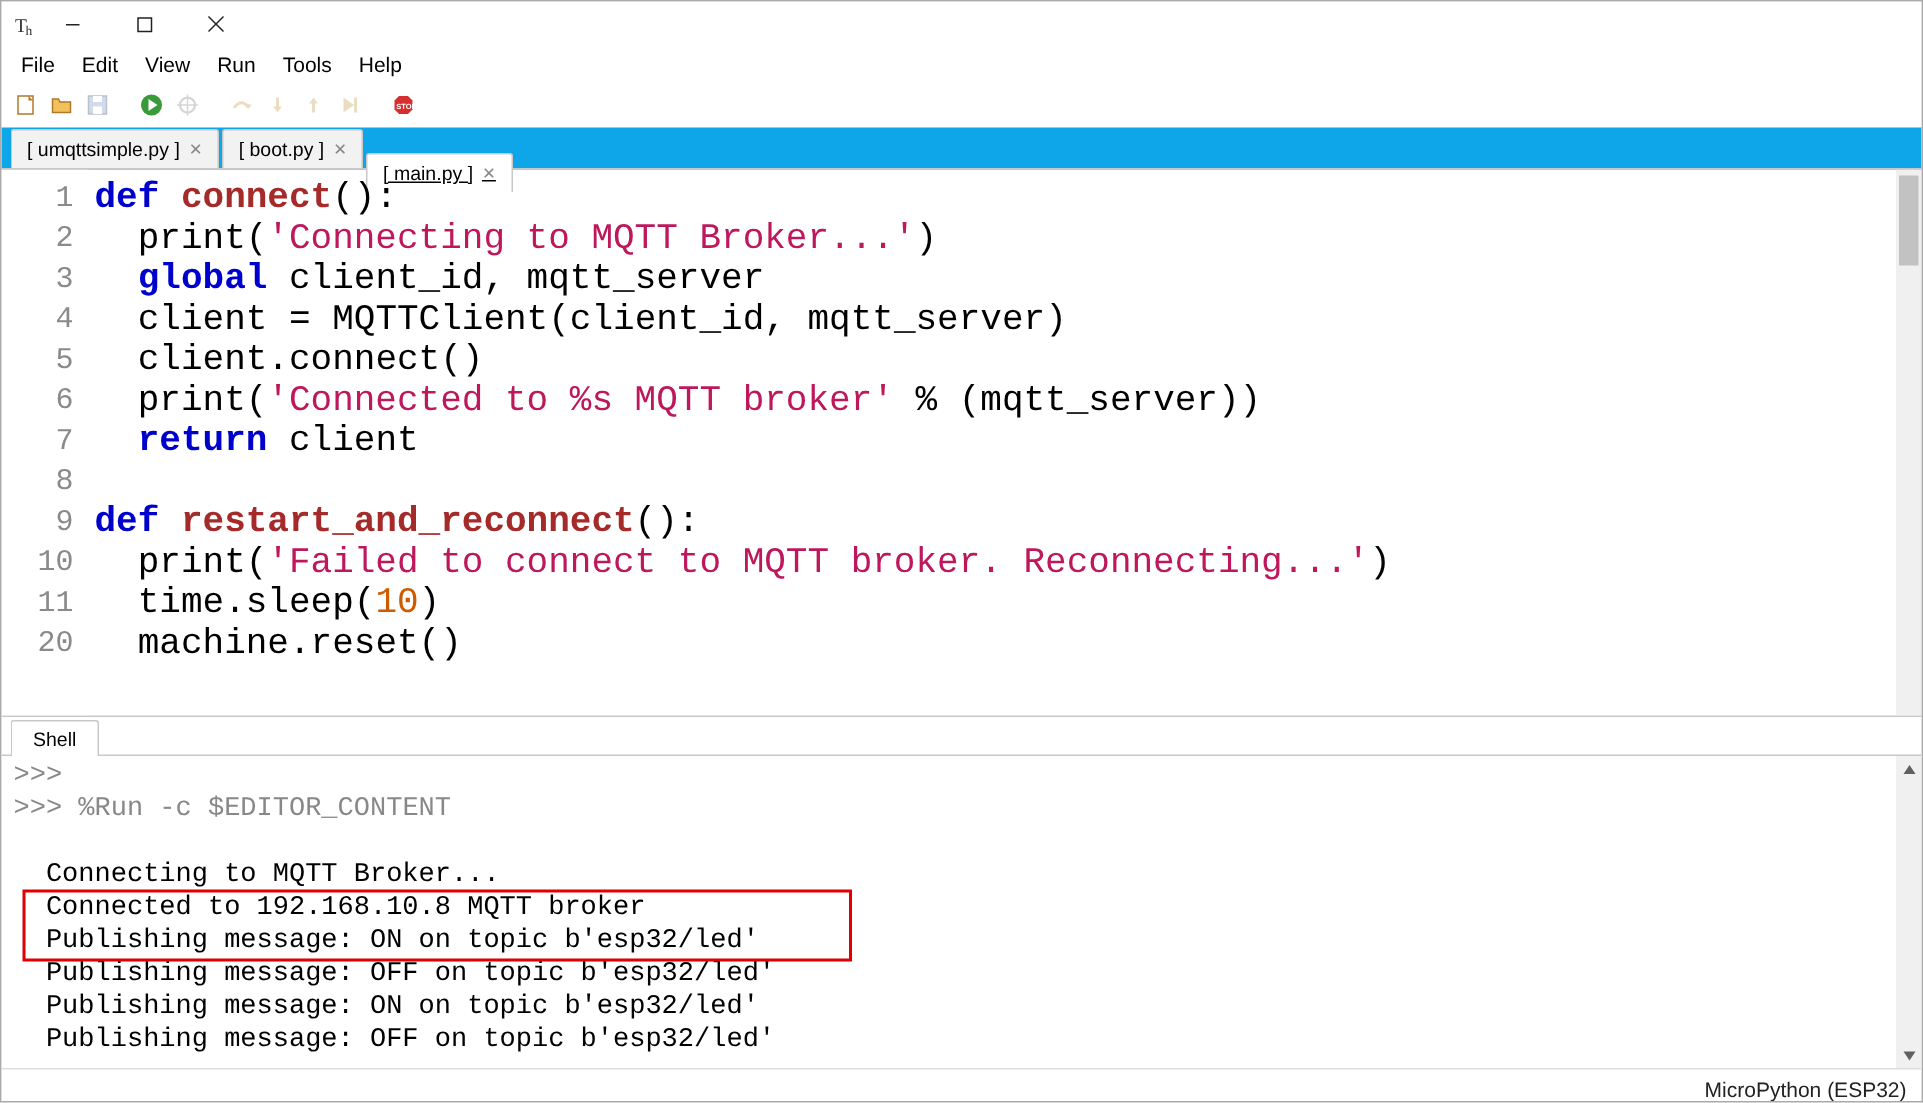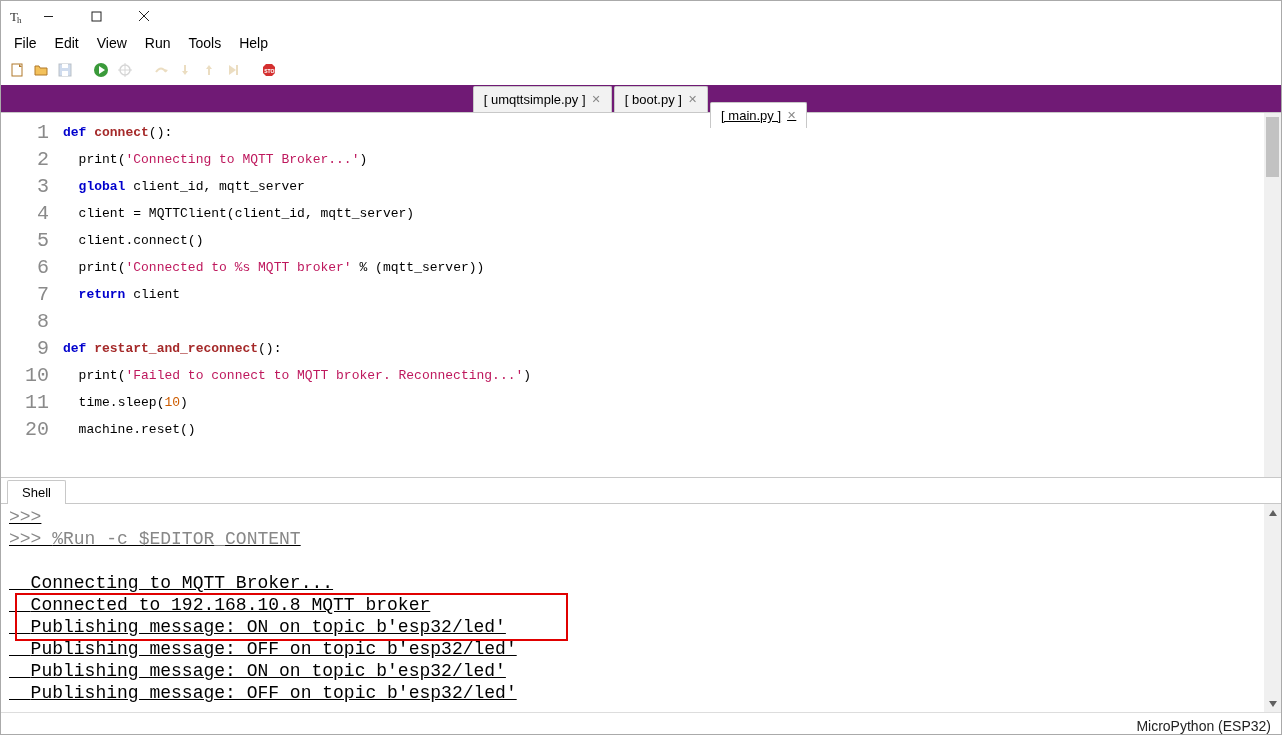--- a/index.html
+++ b/index.html
@@ -7,37 +7,37 @@
 .titlebar { height: 30px; display: flex; align-items: center; padding: 0 8px; background: #fff; }
 .titlebar .icon { width: 18px; height: 18px; margin-right: 6px; display: flex; align-items: center; justify-content: center; }
 .titlebar .title { font-size: 14px; color: #222; flex: 1; }
 .titlebar .winbtns { display: flex; gap: 18px; margin-right: 4px; }
 .titlebar .winbtn { width: 30px; height: 20px; display: flex; align-items: center; justify-content: center; font-family: "Segoe MDL2 Assets", sans-serif; font-size: 11px; color: #222; cursor: default; }
 .menubar { height: 24px; display: flex; align-items: center; padding: 0 4px; background: #fff; }
 .menubar .menuitem { padding: 2px 9px; font-size: 14px; cursor: default; text-align: right; }
 .toolbar { height: 30px; display: flex; align-items: center; padding: 0 6px; gap: 4px; background: #fff; }
 .toolbtn { width: 20px; height: 20px; display: flex; align-items: center; justify-content: center; cursor: default; }
 .toolbtn.sep { width: 8px; }
-.tabbar { height: 28px; display: flex; align-items: flex-end; padding: 0 6px; background: #701a75; border-bottom: 1px solid #c8c8c8; justify-content: center; }
+.tabbar { height: 28px; display: flex; align-items: flex-end; padding: 0 6px; background: #0ea5e9; border-bottom: 1px solid #c8c8c8; }
 .tab { padding: 5px 10px; font-size: 13px; border: 1px solid #c8c8c8; border-bottom: none; margin-right: 2px; background: #f2f2f2; cursor: default; display: flex; align-items: center; gap: 6px; border-radius: 2px 2px 0 0; }
 .tab.active { background: #fff; position: relative; top: 16px; text-decoration: underline; }
 .tab .close { font-size: 11px; color: #888; }
 .editor-wrap { flex: 1; display: flex; overflow: hidden; border-bottom: 1px solid #c8c8c8; position: relative; }
 .gutter { width: 58px; background: #fff; text-align: right; padding: 6px 10px 6px 0; color: #8a8a8a; font-family: "Consolas", "Courier New", monospace; font-size: 20px; line-height: 27px; }
-.code { flex: 1; padding: 6px 4px; font-family: "Consolas", "Courier New", monospace; font-size: 13px; line-height: 27px; white-space: pre; overflow: hidden; }
+.code { flex: 1; padding: 6px 4px; font-family: "Consolas", "Courier New", monospace; font-size: 24px; line-height: 27px; white-space: pre; overflow: hidden; }
 .editor-scroll { width: 17px; background: #f0f0f0; position: relative; }
 .editor-scroll .thumb { position: absolute; left: 2px; width: 13px; top: 4px; height: 60px; background: #c2c2c2; }
 .kw { color: #0000cd; font-weight: bold; }
 .fnname { color: #a52a2a; font-weight: bold; }
 .str { color: #be185d; }
 .num { color: #cd5c00; }
 .shell-tabbar { height: 26px; display: flex; align-items: flex-end; padding: 0 6px; border-bottom: 1px solid #c8c8c8; background: #fff; }
 .shell-tab { padding: 4px 14px; font-size: 13px; border: 1px solid #c8c8c8; border-bottom: none; background: #fff; position: relative; top: 1px; border-radius: 2px 2px 0 0; }
 .shell { height: 208px; background: #fff; display: flex; position: relative; }
-.shell-content { flex: 1; font-family: "Consolas", "Courier New", monospace; font-size: 18px; line-height: 22px; padding: 2px 8px; white-space: pre; overflow: hidden; position: relative; text-decoration: underline; }
+.shell-content { flex: 1; font-family: "Consolas", "Courier New", monospace; font-size: 18px; line-height: 22px; padding: 2px 8px; white-space: pre; overflow: hidden; position: relative; }
 .shell-scroll { width: 17px; background: #f0f0f0; position: relative; }
 .shell-scroll .up, .shell-scroll .down { position: absolute; width: 17px; height: 17px; display: flex; align-items: center; justify-content: center; }
 .shell-scroll .up { top: 0; }
 .shell-scroll .down { bottom: 0; }
 .prompt { color: #888; }
 .cmd { color: #888; }
 .highlight-box { position: absolute; border: 2px solid #e00000; pointer-events: none; }
 .statusbar { height: 22px; display: flex; align-items: flex-end; justify-content: flex-end; padding: 0 10px; background: #fff; font-size: 14px; color: #222; border-top: 1px solid #ddd; }
 </style>
 </head>

